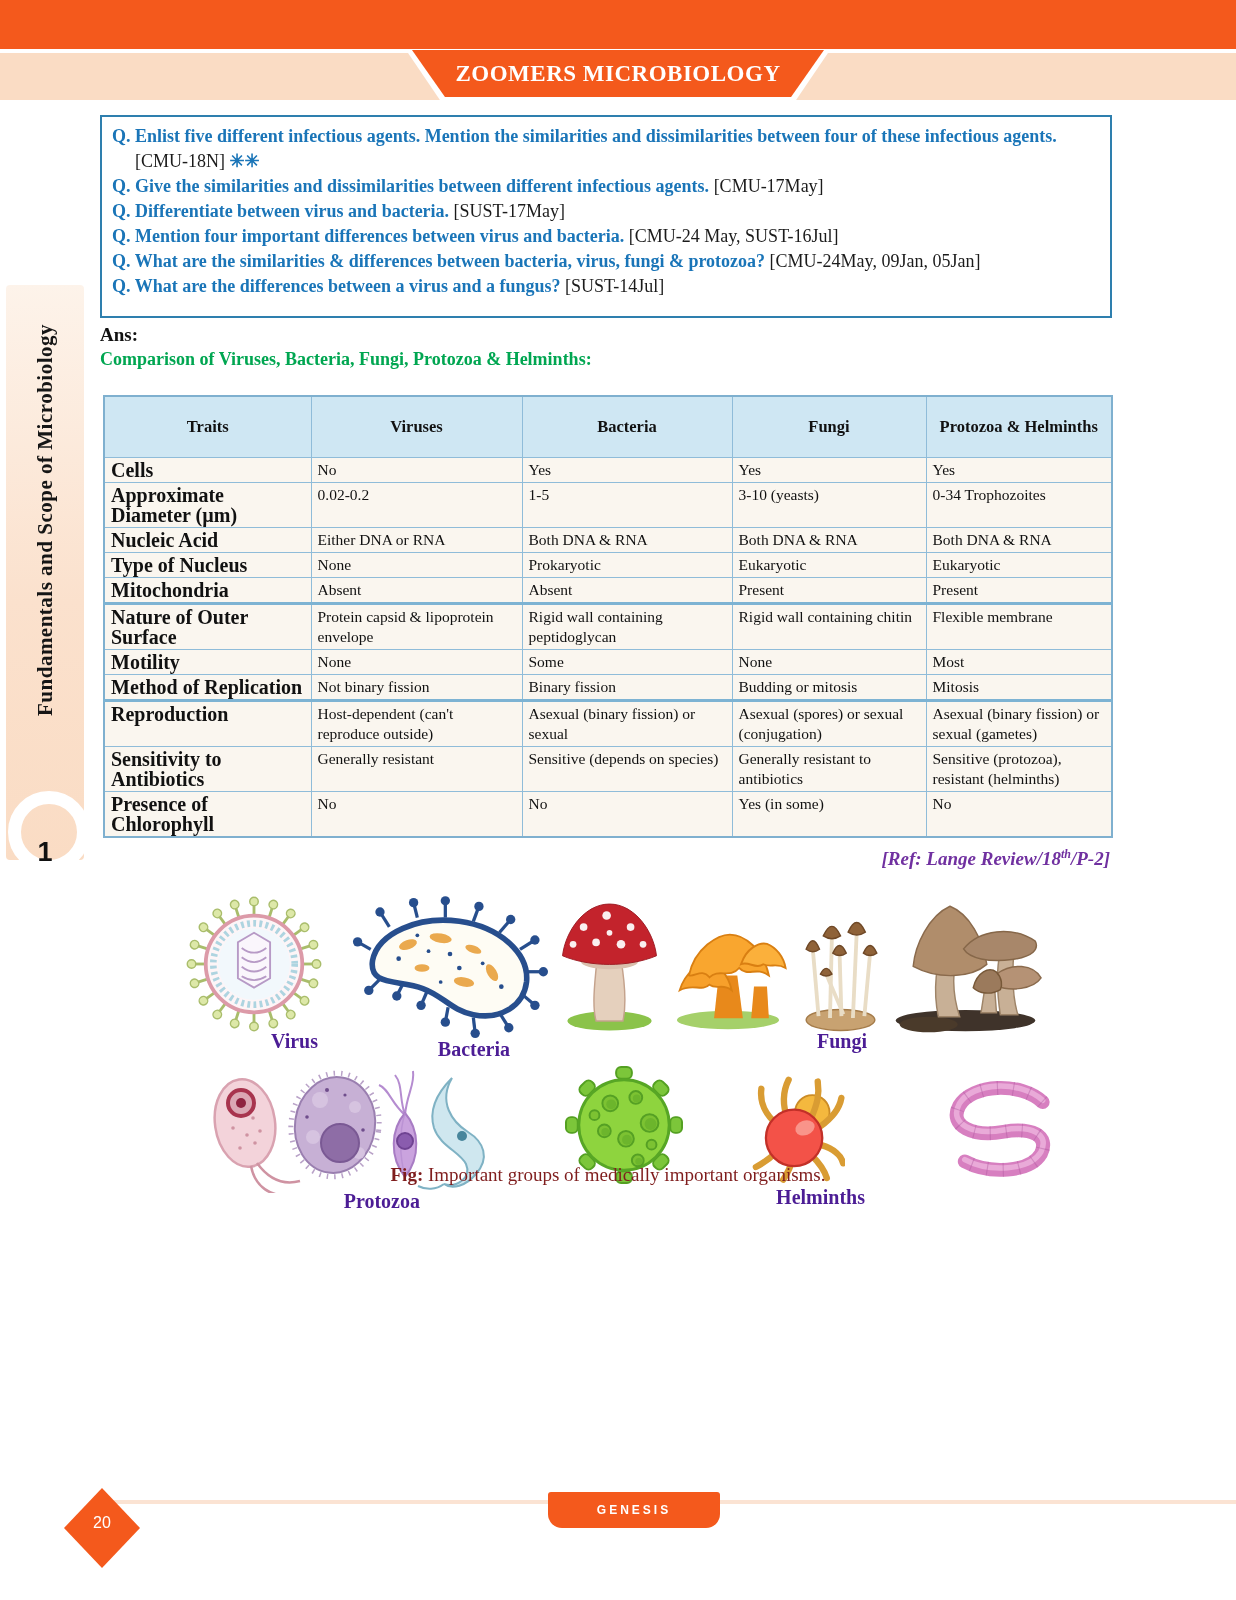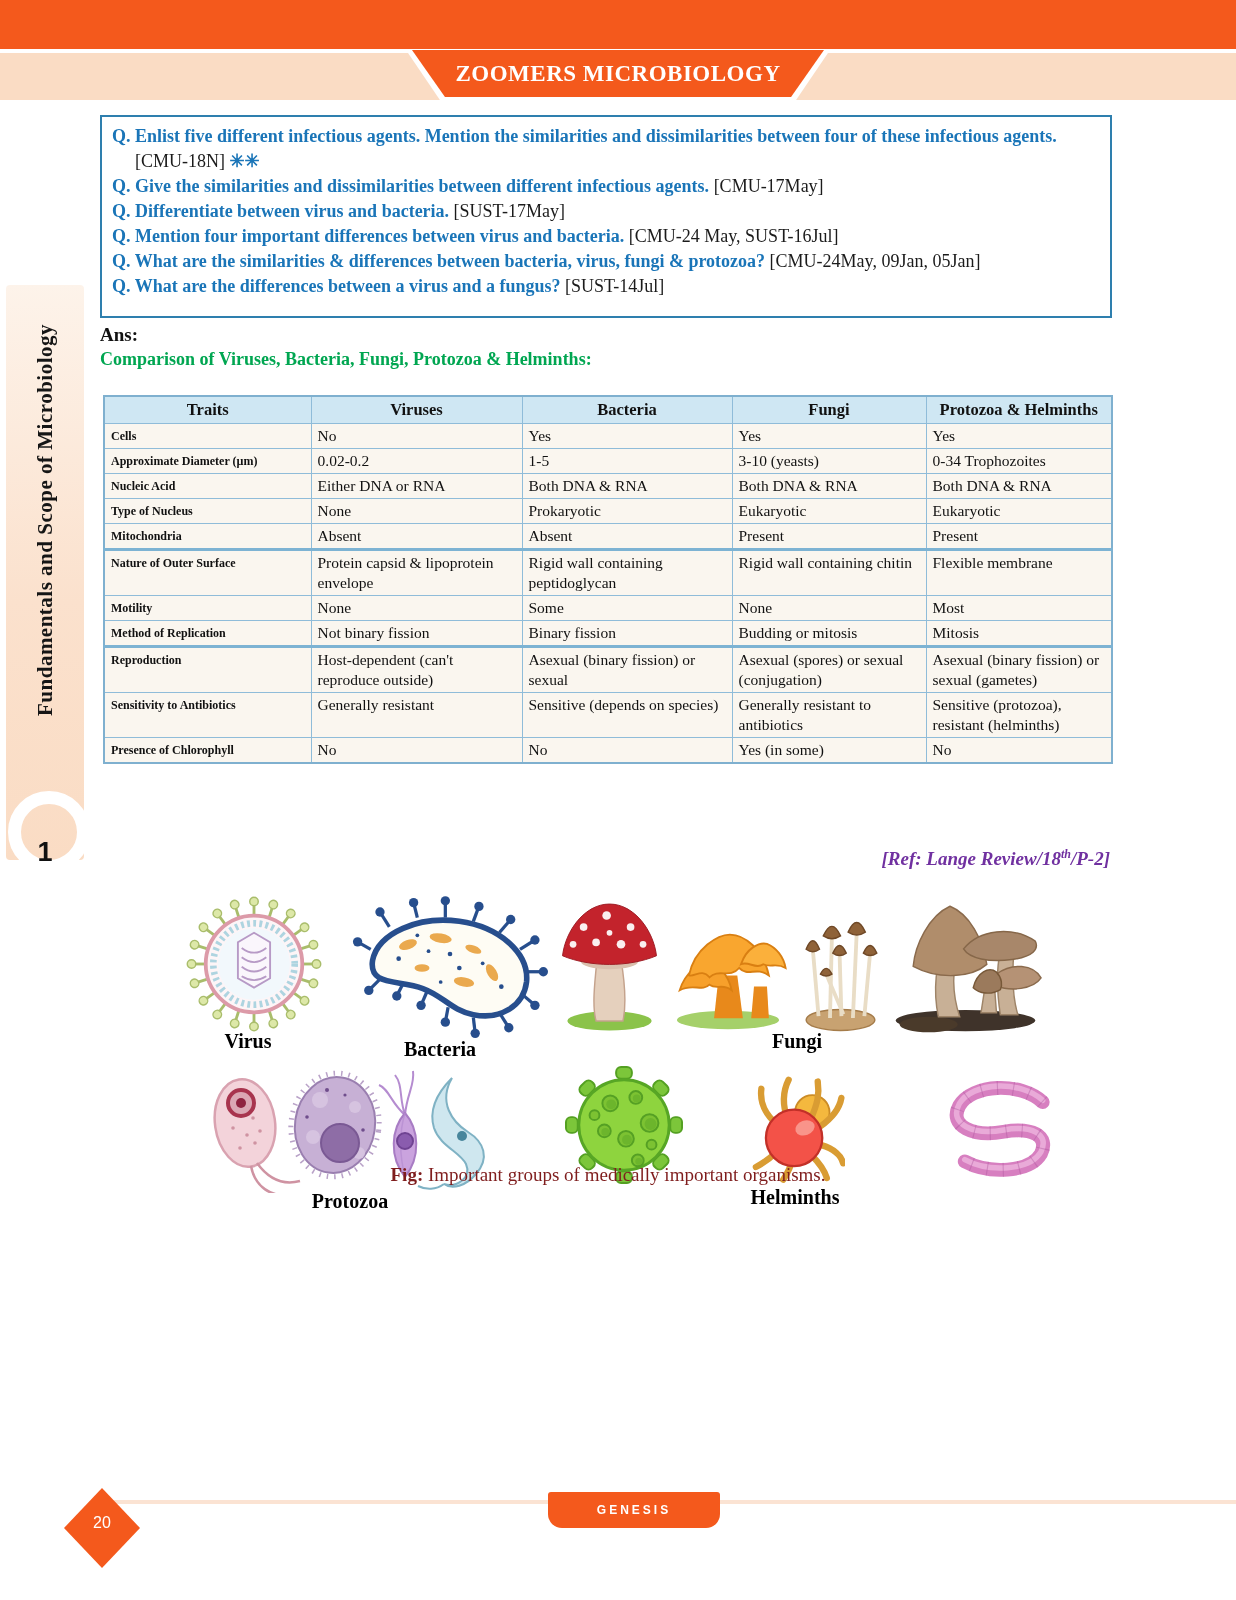--- a/index.html
+++ b/index.html
@@ -38,31 +38,31 @@
 
   .ans-label{position:absolute;left:100px;top:324px;font-weight:bold;font-size:19px;color:#111;}
   .cmp-heading{position:absolute;left:100px;top:349px;font-weight:bold;font-size:18px;color:#00a651;}
 
   
   .cmp-table{position:absolute;left:103px;top:395px;width:1008px;border-collapse:collapse;
              table-layout:fixed;font-size:15.5px;}
   .cmp-table th,.cmp-table td{border:1px solid #8fbcd9;padding:2px 6px;vertical-align:top;
              line-height:20px;background:#faf6ef;word-wrap:break-word;}
   .cmp-table{border:2px solid #7fb0cf;}
-  .cmp-table th{background:#cfe7f3;font-weight:bold;font-size:16.5px;text-align:center;padding:3px 4px;}
-  .cmp-table td.trait{font-weight:bold;font-size:12px;}
+  .cmp-table th{background:#cfe7f3;font-weight:bold;font-size:16.5px;text-align:center;padding:20px 4px;}
+  .cmp-table td.trait{font-weight:bold;font-size:20px;}
   .cmp-table tr.sep td{border-top:3px solid #7db3d3;margin-top:17px;}
 
   .ref-line{position:absolute;right:126px;top:847px;color:#7030a0;font-weight:bold;
             font-style:italic;font-size:19px;}
   .ref-line sup{font-size:12px;}
 
   
   .fig-item{position:absolute;}
-  .fig-label{position:absolute;width:140px;text-align:center;font-weight:bold;font-size:20px;color:#000000;}
+  .fig-label{position:absolute;width:140px;text-align:right;font-weight:bold;font-size:20px;color:#4c1d95;}
   .fig-caption{position:absolute;left:104px;top:1164px;width:1008px;text-align:center;font-size:19px;color:#7f1d1d;}
   .fig-caption b{font-weight:bold;}
 
   
   .footer-line{position:absolute;left:110px;right:0;top:1500px;height:4px;background:#fbe3d3;}
   .genesis-box{position:absolute;left:548px;top:1492px;width:172px;height:36px;background:#f4591c;
                border-radius:3px 3px 14px 14px;display:flex;align-items:center;justify-content:center;}
   .genesis-text{color:#fff;font-family:"Liberation Sans",sans-serif;font-size:12px;
                 font-weight:bold;letter-spacing:3px;}
   .page-diamond{position:absolute;left:64px;top:1488px;width:76px;height:80px;background:#f4591c;

